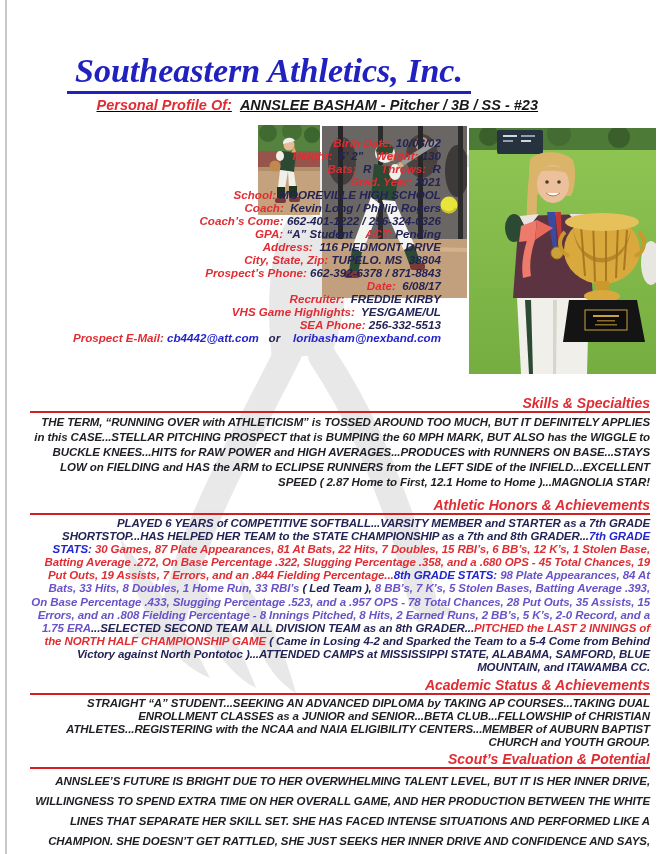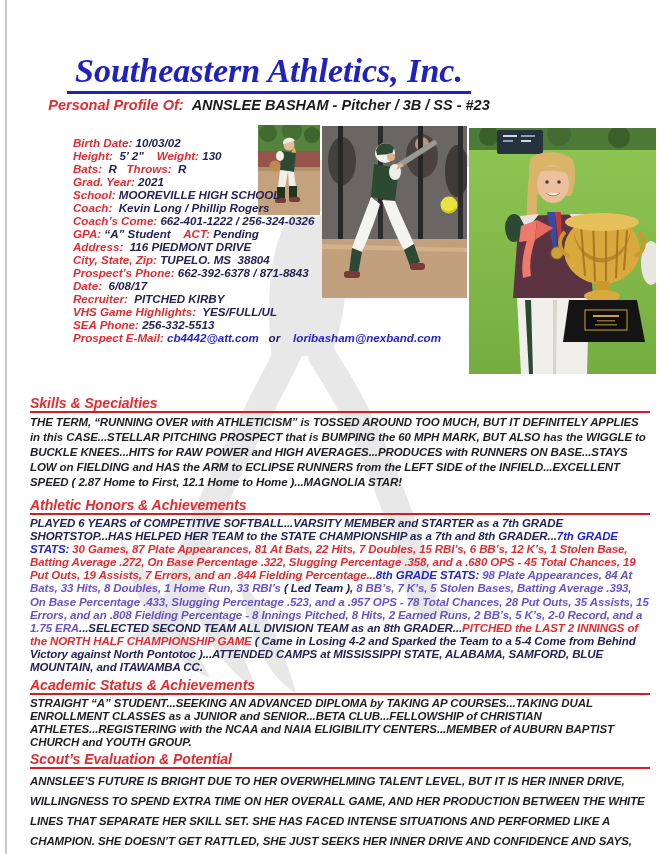--- a/index.html
+++ b/index.html
@@ -2,33 +2,33 @@
 <html style="--red: #e02d33; --rule_red: #d21f26; --blue: #2424cd; --purple: #6a52c8; --navy: #232355; --black: #1e1e24; --title_blue: #2121c0;"><head>
 <meta charset="utf-8">
 <style>
   html,body{margin:0;padding:0;}
   body{
     width:660px;height:854px;
     background:#ffffff;
     font-family:"Liberation Sans", sans-serif;
     position:relative;overflow:hidden;
   }
-  .doc{font-style:italic;font-weight:bold;}
+  .doc{font-style:italic;font-weight:bold;text-align:right;}
   
   .c-red{color:var(--red);}
   .c-blue{color:var(--blue);}
   .c-purple{color:var(--purple);}
   .c-navy{color:var(--navy);}
   .c-black{color:var(--black);}
 
   .page-edge{position:absolute;left:5px;top:0;width:2px;height:854px;background:#c9c9c9;z-index:5;}
 
   .watermark{position:absolute;left:60px;top:138px;width:480px;height:580px;z-index:0;}
 
-  .header{position:absolute;left:0;top:52px;width:538px;text-align:center;z-index:3;}
+  .header{position:absolute;left:0;top:52px;width:538px;text-align:center;z-index:3;text-decoration:underline;}
   .title{
     display:inline-block;
     font-family:"Liberation Serif", serif;
     font-style:italic;font-weight:bold;
     font-size:34px;line-height:38px;
     color:var(--title_blue);
     border-bottom:3px solid var(--title_blue);
     padding:0 8px 1px 8px;
   }
   .subtitle{margin-top:3px;font-size:14.5px;line-height:17px;}
@@ -91,22 +91,22 @@
     <div class="info-line"><span class="c-red">Bats:  </span><span class="c-navy">R   </span><span class="c-red">Throws:  </span><span class="c-navy">R</span></div>
     <div class="info-line"><span class="c-red">Grad. Year: </span><span class="c-navy">2021</span></div>
     <div class="info-line"><span class="c-red">School: </span><span class="c-navy">MOOREVILLE HIGH SCHOOL</span></div>
     <div class="info-line"><span class="c-red">Coach:  </span><span class="c-navy">Kevin Long / Phillip Rogers</span></div>
     <div class="info-line"><span class="c-red">Coach’s Come: </span><span class="c-navy">662-401-1222 / 256-324-0326</span></div>
     <div class="info-line"><span class="c-red">GPA: </span><span class="c-navy">“A” Student    </span><span class="c-red">ACT: </span><span class="c-navy">Pending</span></div>
     <div class="info-line"><span class="c-red">Address:  </span><span class="c-navy">116 PIEDMONT DRIVE</span></div>
     <div class="info-line"><span class="c-red">City, State, Zip: </span><span class="c-navy">TUPELO. MS  38804</span></div>
     <div class="info-line"><span class="c-red">Prospect’s Phone: </span><span class="c-navy">662-392-6378 / 871-8843</span></div>
     <div class="info-line"><span class="c-red">Date:  </span><span class="c-navy">6/08/17</span></div>
-    <div class="info-line"><span class="c-red">Recruiter:  </span><span class="c-navy">PITCHED KIRBY</span></div>
-    <div class="info-line"><span class="c-red">VHS Game Highlights:  </span><span class="c-navy">YES/FULL/UL</span></div>
+    <div class="info-line"><span class="c-red">Recruiter:  </span><span class="c-navy">FREDDIE KIRBY</span></div>
+    <div class="info-line"><span class="c-red">VHS Game Highlights:  </span><span class="c-navy">YES/GAME/UL</span></div>
     <div class="info-line"><span class="c-red">SEA Phone: </span><span class="c-navy">256-332-5513</span></div>
     <div class="info-line"><span class="c-red">Prospect E-Mail: </span><span class="c-blue">cb4442@att.com</span><span class="c-navy">   or    </span><span class="c-blue">loribasham@nexband.com</span></div>
   </div>
 
 <div class="photo" id="photo-fielding">
   <svg width="62" height="90" viewBox="0 0 62 90">
     <rect x="0" y="0" width="62" height="28" fill="#55823f"></rect>
     <circle cx="10" cy="8" r="9" fill="#3f6b30"></circle>
       <circle cx="34" cy="6" r="10" fill="#466f33"></circle>
       <circle cx="54" cy="10" r="8" fill="#3c662d"></circle>

